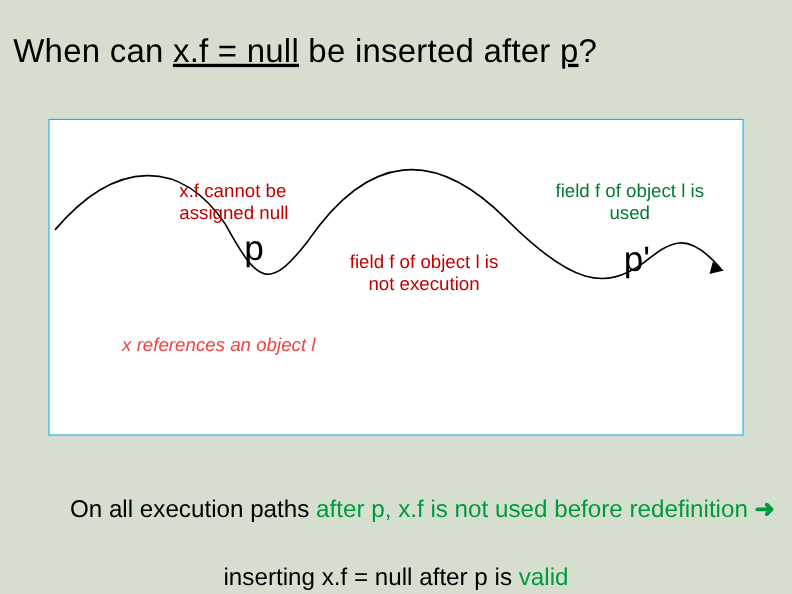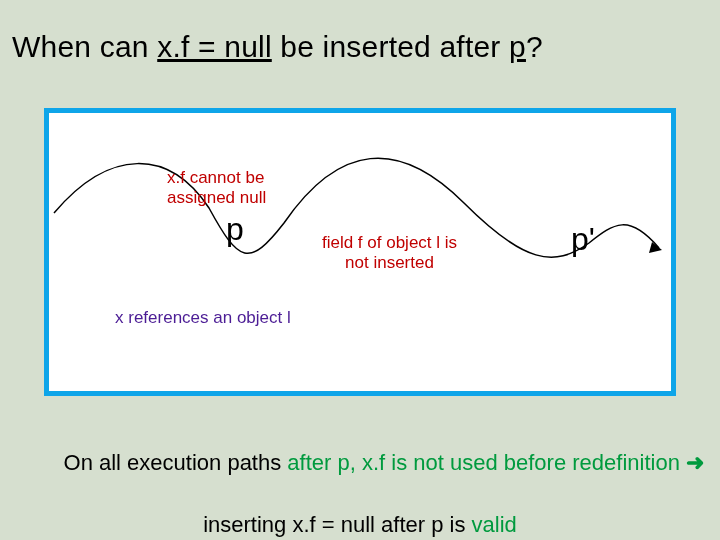--- a/index.html
+++ b/index.html
@@ -20,21 +20,21 @@
     margin-top: 12px;
   }
   .title .u { text-decoration: underline; }
   .diagram-box {
     position: absolute;
     left: 44px;
     top: 108px;
     width: 632px;
     height: 288px;
     background: #fff;
-    border: 5px solid #0ea5e9;
+    border: 1px solid #0ea5e9;
   }
   .ann {
     position: absolute;
     font-size: 17px;
     line-height: 1.15;
     text-align: center;
     color: #000;
   }
   .ann-red { color: #c00000; }
   .ann-green { color: #007a2f; }
@@ -46,21 +46,22 @@
     font-size: 32px;
     color: #000;
   }
   .p1 { left: 177px; top: 98px; }
   .p2 { left: 522px; top: 108px; }
   .ann4 {
     position: absolute;
     left: 66px;
     top: 195px;
     font-size: 17px;
-    color: #4c1d95;
+    color: #ef4444;
+    font-style: italic;
   }
   .curve-svg {
     position: absolute;
     left: 0; top: 0;
     width: 632px; height: 200px;
     pointer-events: none;
   }
   .bottom-text {
     position: absolute;
     width: 720px;
@@ -83,21 +84,22 @@
   <span>When can </span><span class="u">x.f = null</span><span> be inserted after </span><span class="u">p</span><span>?</span>
 </div>
 
 <div class="diagram-box">
   <svg class="curve-svg" viewBox="0 0 632 200">
     <path d="M 5 100 C 60 35, 120 35, 160 95 C 190 150, 200 155, 235 110 C 290 30, 350 25, 415 90 C 475 150, 505 155, 540 130 C 565 110, 580 100, 610 135" stroke="#000" stroke-width="1.5" fill="none"></path>
     <path d="M 603 129 L 613 137 L 600 140 Z" fill="#000"></path>
   </svg>
 
   <div class="ann ann-red ann1">x.f cannot be assigned null</div>
-  <div class="ann ann-red ann2">field f of object l is not inserted</div>
+  <div class="ann ann-red ann2">field f of object l is not execution</div>
+  <div class="ann ann-green ann3">field f of object l is used</div>
 
   <div class="p-label p1">p</div>
   <div class="p-label p2">p'</div>
 
   <div class="ann4">x references an object l</div>
 </div>
 
 <div class="bottom-text line1">
   <span>On all execution paths </span><span class="green-txt">after p, x.f is not used before redefinition</span><span class="arrow"> ➜</span>
 </div>

